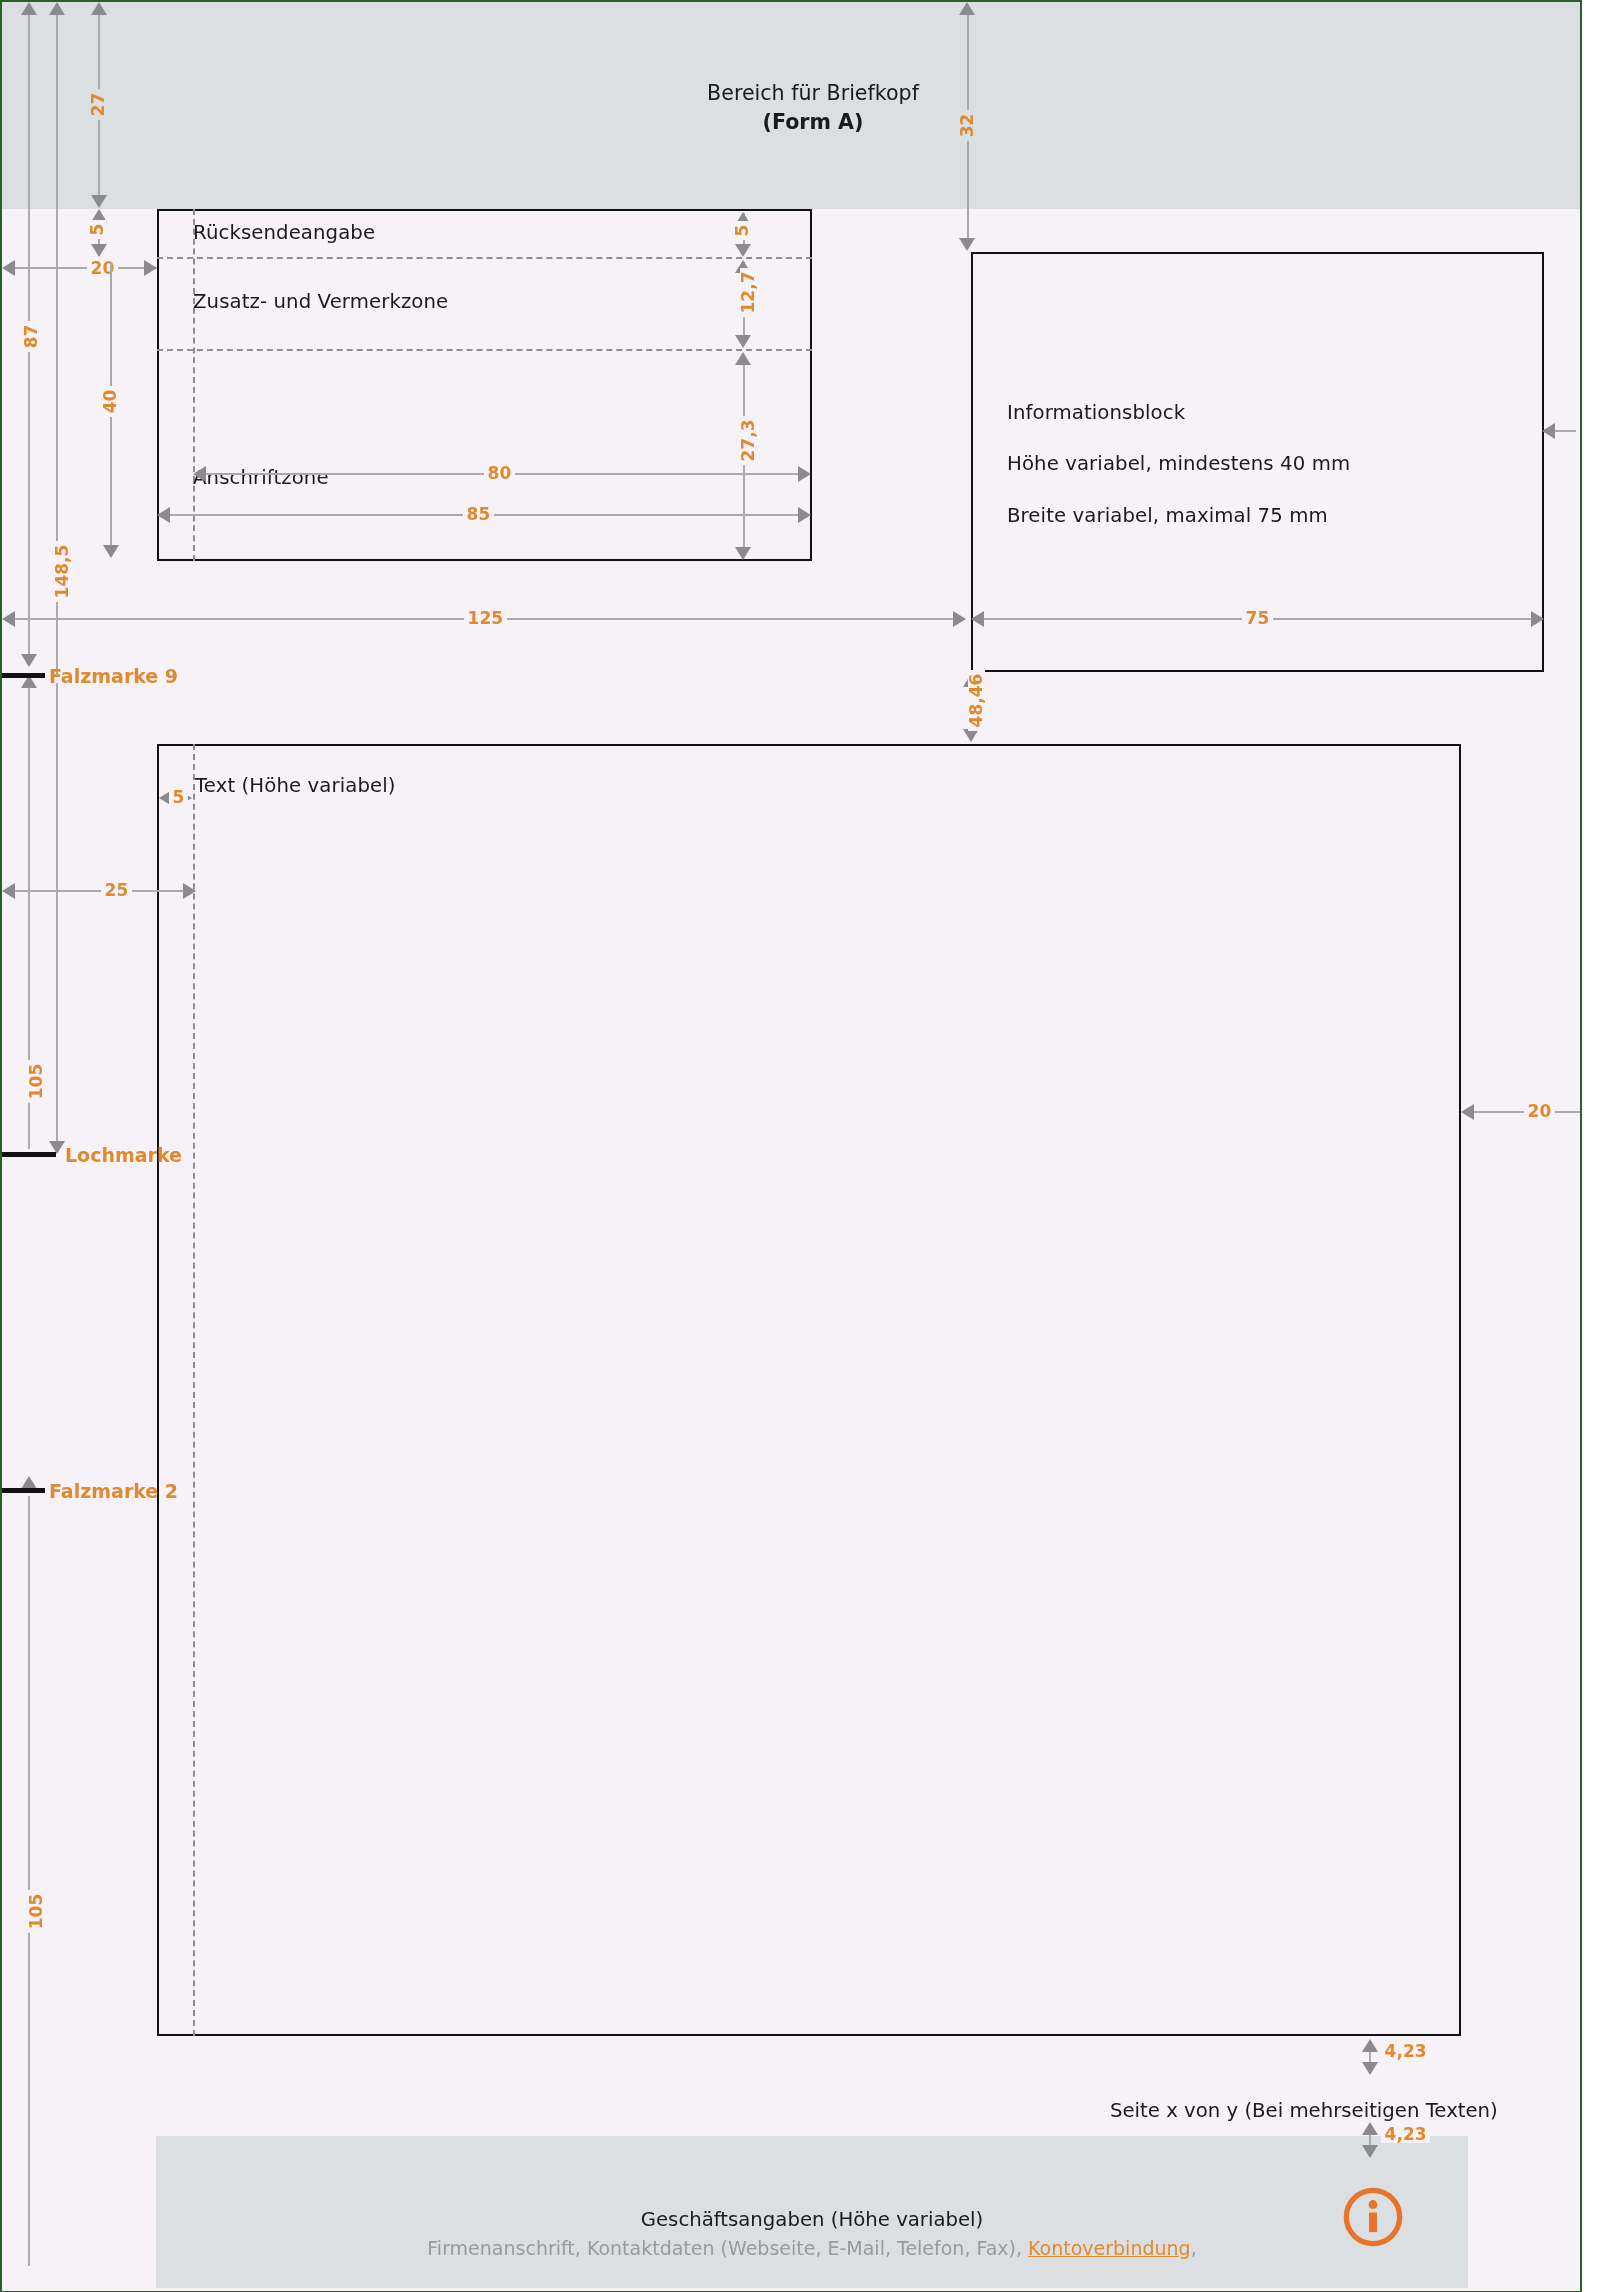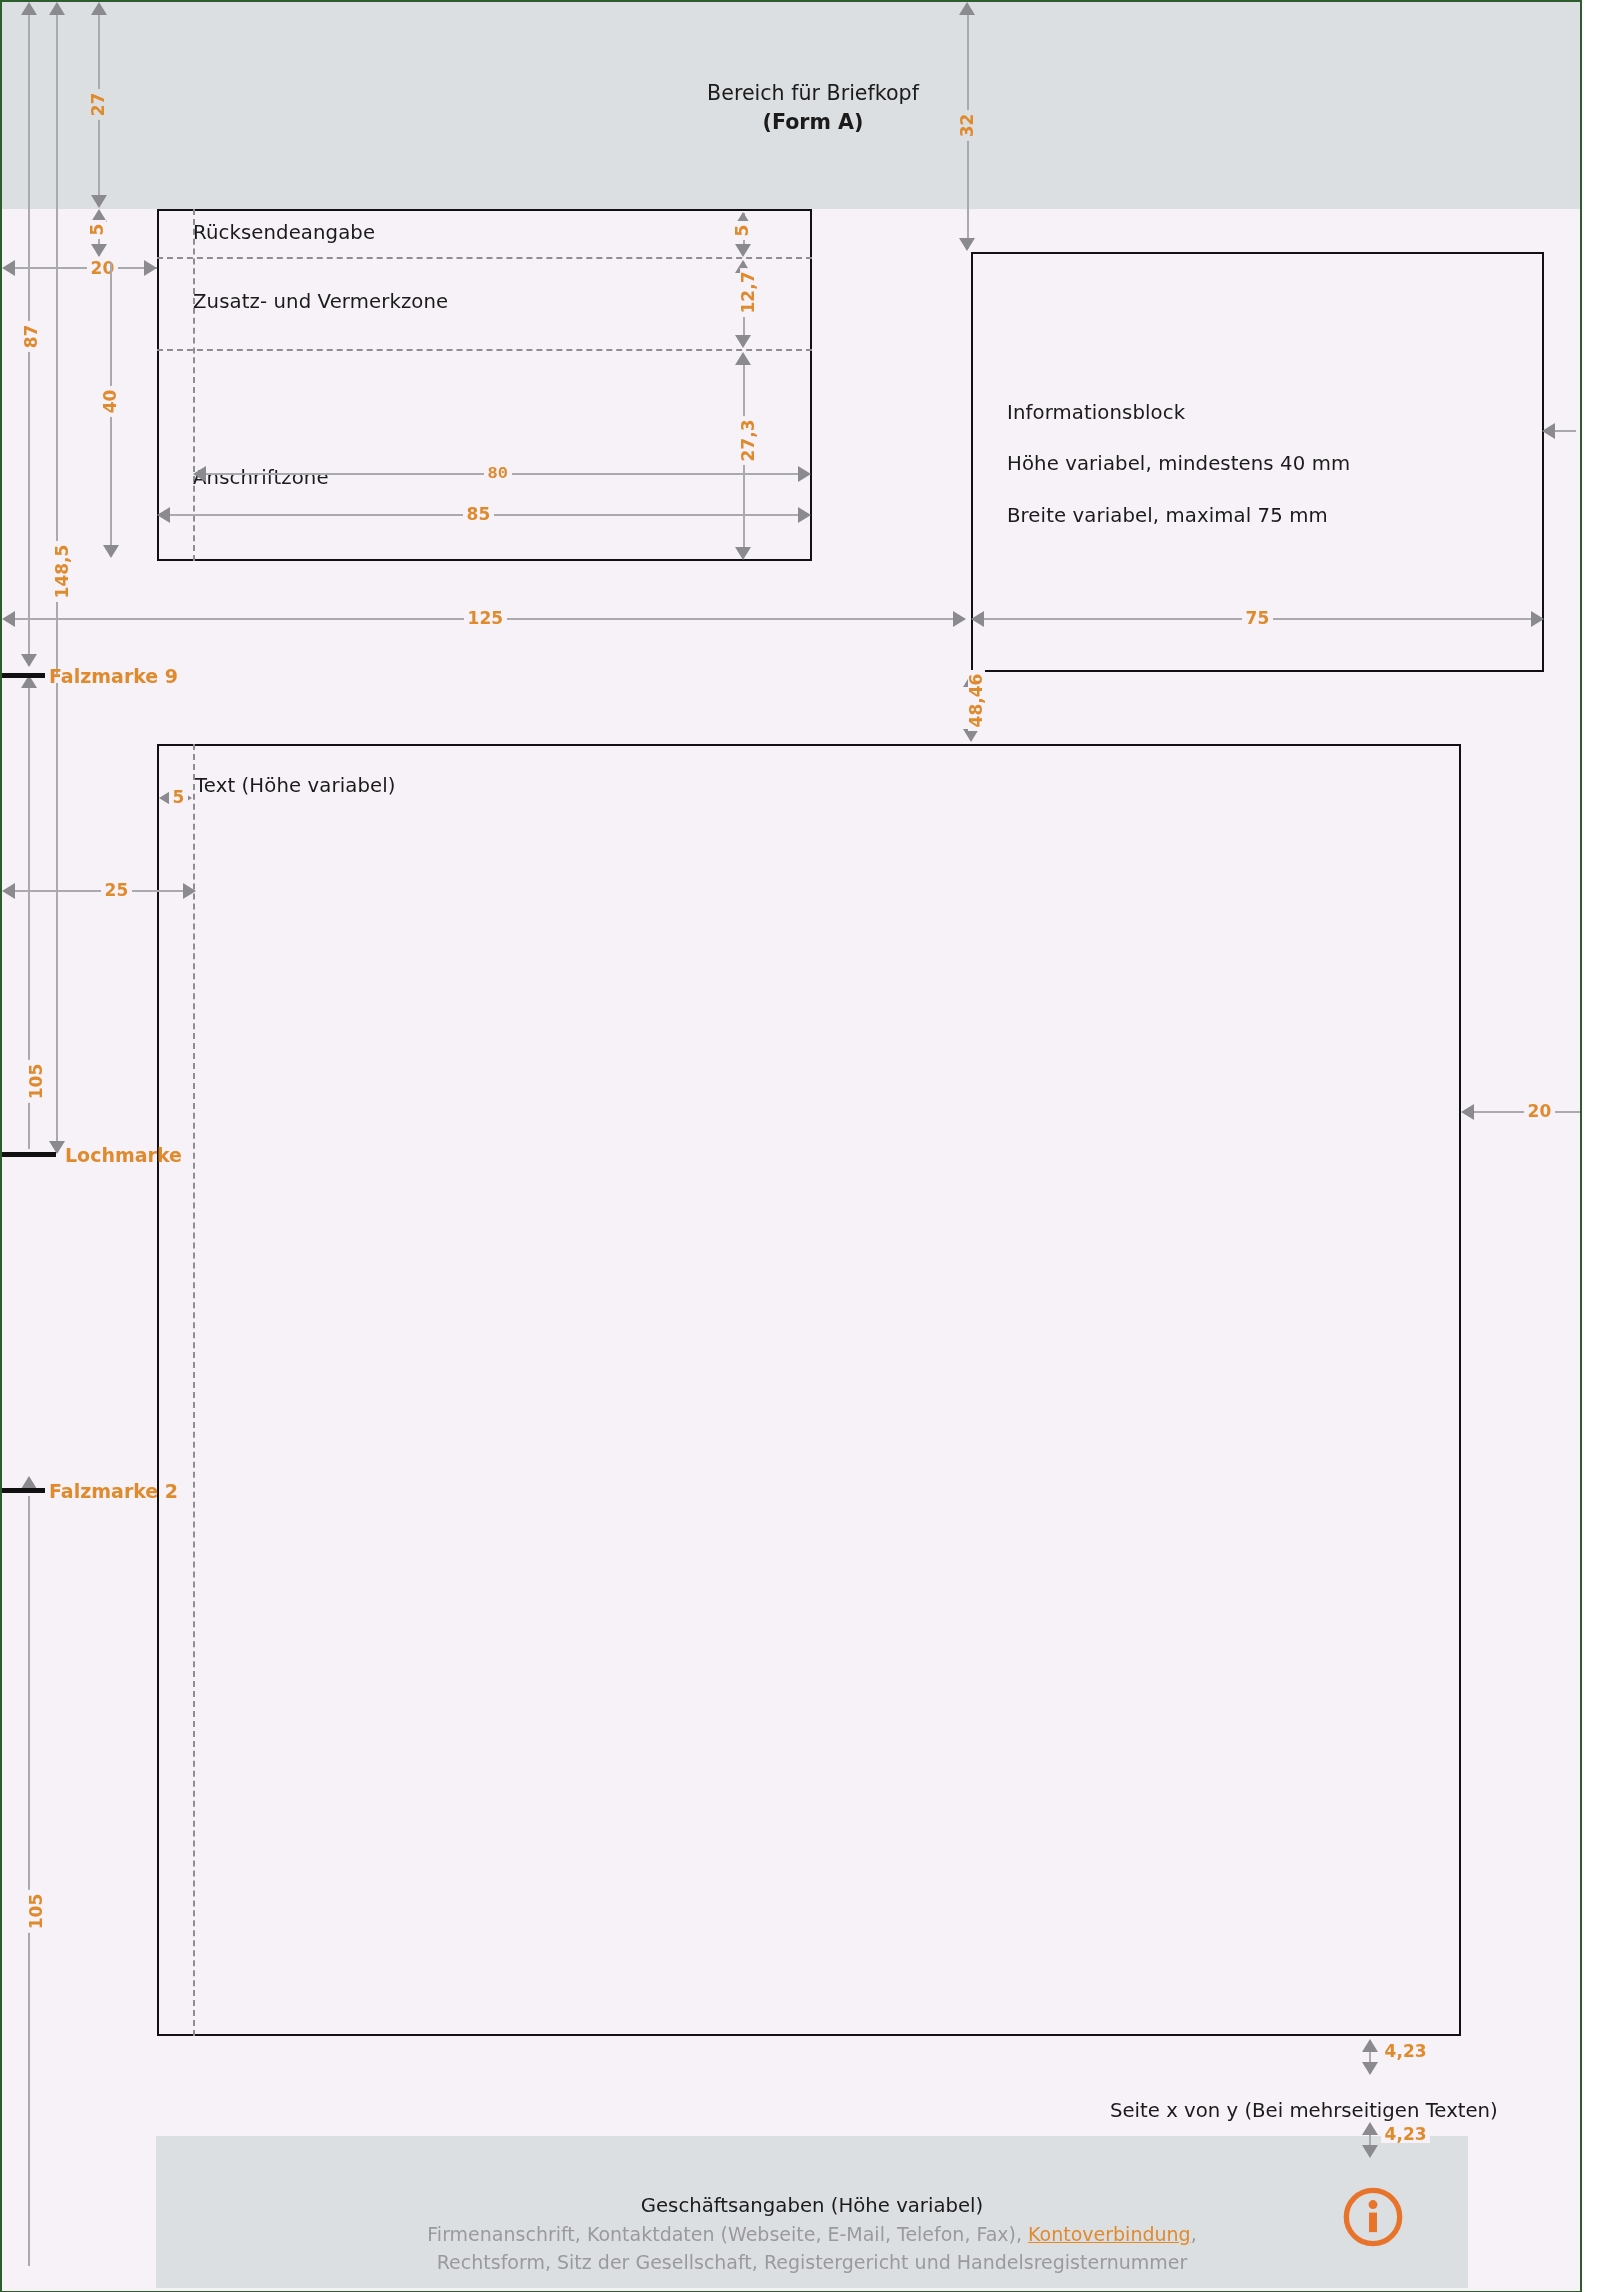--- a/index.html
+++ b/index.html
@@ -162,21 +162,20 @@
   <div class="solidbox" id="text-box"></div>
   <div class="dashline-v" style="left:191px; top:742px; height:1292px;"></div>
   <div class="zone-label" style="left:193px; top:772px;">Text (Höhe variabel)</div>
 
   <div class="band" id="business-band"></div>
   <div id="biz-text">
     <div id="biz-title">Geschäftsangaben (Höhe variabel)</div>
     <div class="biz-sub">
       <span>Firmenanschrift, Kontaktdaten (Webseite, E-Mail, Telefon, Fax), </span><span class="biz-hl">Kontoverbindung</span><span>,</span>
     </div>
-    <div class="biz-sub">Rechtsform, Sitz der Gesellschaft, Registergericht und Handelsregisternummer</div>
   </div>
 
   <div id="info-icon-wrap">
     <svg width="64" height="64" viewBox="0 0 72 72" aria-hidden="true">
       <circle cx="36" cy="36" r="30" fill="none" stroke="#e8742c" stroke-width="6"></circle>
       <circle cx="36" cy="22" r="5" fill="#e8742c"></circle>
       <rect x="31.5" y="31" width="9" height="22" fill="#e8742c"></rect>
     </svg>
   </div>
 
@@ -226,21 +225,21 @@
   <div class="dim-val rot" style="left:722px; top:282px;">12,7</div>
 
   <div class="thin-v" style="left:741px; top:353px; height:199px;"></div>
   <div class="arrow up" style="left:733px; top:350px;"></div>
   <div class="arrow down" style="left:733px; top:545px;"></div>
   <div class="dim-val rot" style="left:722px; top:430px;">27,3</div>
 
   <div class="thin-h" style="left:200px; top:471px; width:603px;"></div>
   <div class="arrow left" style="left:191px; top:464px;"></div>
   <div class="arrow right" style="left:796px; top:464px;"></div>
-  <div class="dim-val" style="left:482px; top:463px;font-family:Liberation Mono, monospace;">80</div>
+  <div class="dim-val" style="left:482px; top:463px;">80</div>
 
   <div class="thin-h" style="left:164px; top:512px; width:639px;"></div>
   <div class="arrow left" style="left:155px; top:505px;"></div>
   <div class="arrow right" style="left:796px; top:505px;"></div>
   <div class="dim-val" style="left:461px; top:504px;">85</div>
 
   <div class="thin-h" style="left:7.2px; top:616px; width:956px;"></div>
   <div class="arrow left" style="left:0px; top:609px;"></div>
   <div class="arrow right" style="left:951px; top:609px;"></div>
   <div class="dim-val" style="left:462px; top:608px;">125</div>

